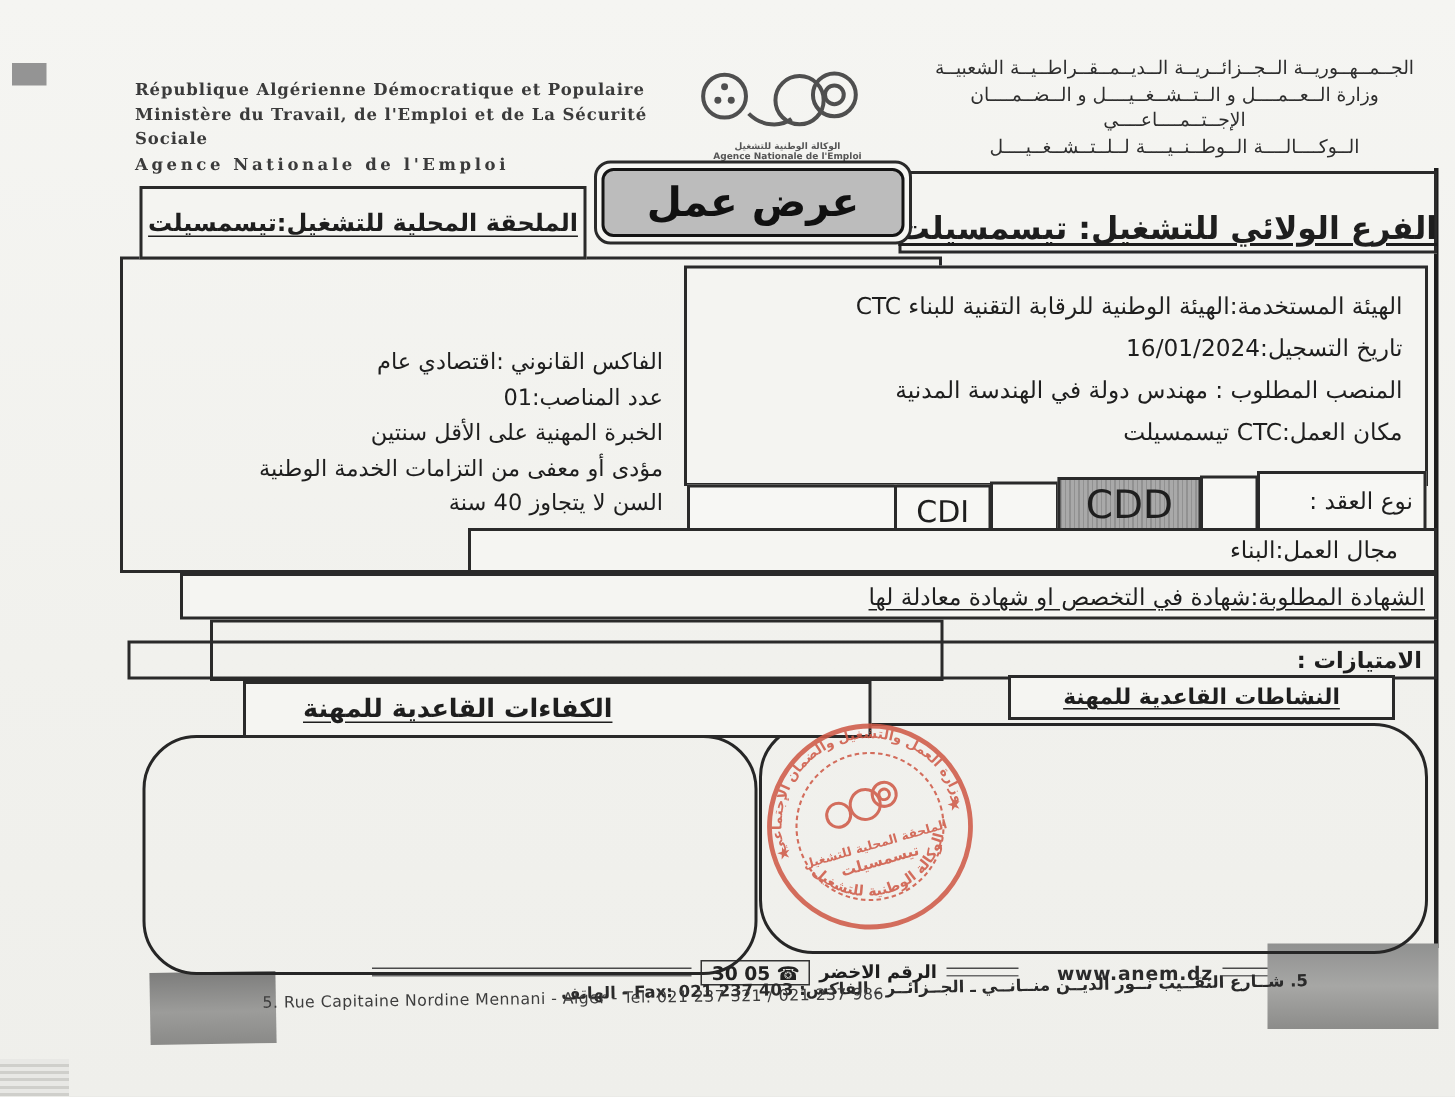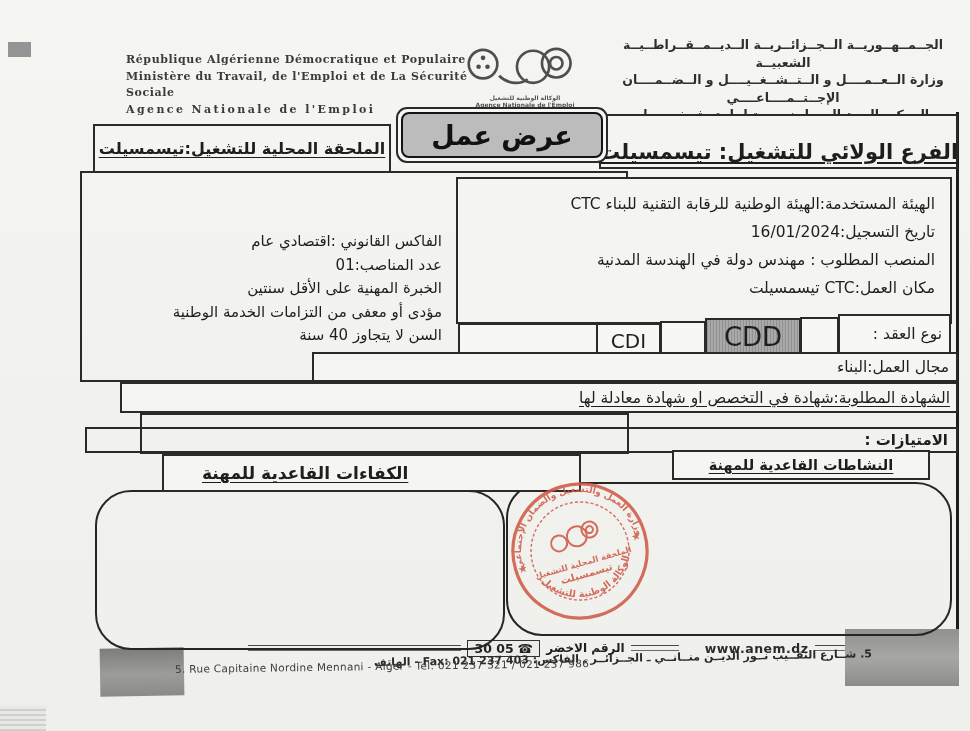--- a/index.html
+++ b/index.html
@@ -6,23 +6,23 @@
   body{font-family:"DejaVu Sans",sans-serif;background:#e9e9e6;}
   .page{position:relative;width:970px;height:731px;margin:0 auto;overflow:hidden;
         background:linear-gradient(#f5f5f2,#f1f1ed 60%,#efefeb);color:#1e1e1e;}
   .abs{position:absolute;}
   .box{border:2px solid #2a2a2a;box-sizing:border-box;}
   .rtl{direction:rtl;unicode-bidi:plaintext;}
   .nowrap{white-space:nowrap;}
   .under{text-decoration:underline;text-underline-offset:3px;}
   
   .hdr-fr{left:90px;top:52px;width:380px;font-family:"DejaVu Serif",serif;font-weight:bold;
-          font-size:11px;line-height:16.5px;color:#3b3b3b;letter-spacing:0.6px;z-index:2;margin-left:36px;}
+          font-size:11px;line-height:16.5px;color:#3b3b3b;letter-spacing:0.6px;z-index:2;}
   .hdr-fr .l3{letter-spacing:2.4px;}
-  .hdr-ar{right:8px;top:36px;width:358px;text-align:center;font-weight:bold;font-size:12.5px;
+  .hdr-ar{right:8px;top:36px;width:358px;text-align:center;font-weight:normal;font-size:12.5px;
           line-height:17.5px;color:#2e2e2e;z-index:2;}
   .logo{left:452px;top:40px;width:146px;text-align:center;z-index:2;}
   .logo-cap{font-size:6px;line-height:7px;color:#555;font-weight:bold;}
   
   .banner-outer{left:396px;top:107px;width:208px;height:52px;border:2px solid #2a2a2a;
                 border-radius:11px;background:#f6f6f3;z-index:6;}
   .banner{position:absolute;inset:3px;background:#bcbcbc;border:2px solid #141414;border-radius:8px;
           display:flex;align-items:center;justify-content:center;font-size:27px;font-weight:bold;color:#111;}
   
   .office-r{left:599px;top:114px;width:359px;height:55px;display:flex;align-items:flex-end;
@@ -39,21 +39,21 @@
   .c-empty1{left:458px;top:323px;width:140px;height:33px;}
   .c-cdi{left:596px;top:323px;width:65px;height:36px;font-size:20px;}
   .c-empty2{left:660px;top:321px;width:46px;height:35px;}
   .c-cdd{left:705px;top:318px;width:96px;height:37px;font-size:26px;
          background:#a9a9a9;background-image:repeating-linear-gradient(90deg,rgba(0,0,0,.14) 0 1px,transparent 1px 3px);}
   .c-empty3{left:800px;top:317px;width:39px;height:37px;}
   .c-label{left:838px;top:314px;width:113px;height:40px;justify-content:flex-start;
            padding-right:7px;font-size:15.5px;}
   
   .row-domain{left:312px;top:352px;width:646px;height:30px;background:#f5f5f2;z-index:4;
-              display:flex;align-items:center;padding-right:7px;font-size:15.5px;}
+              display:flex;align-items:center;padding-right:24px;font-size:15.5px;}
   .row-cert{left:120px;top:382px;width:838px;height:31px;background:#f5f5f2;z-index:4;
             display:flex;align-items:center;padding-right:6px;font-size:15.5px;}
   .substrip{left:140px;top:413px;width:489px;height:41px;z-index:2;}
   .row-benefits{left:85px;top:427px;width:873px;height:26px;z-index:3;display:flex;align-items:center;
                 padding-right:8px;font-size:15px;font-weight:bold;}
   .hdr-activities{left:672px;top:450px;width:258px;height:30px;background:#f5f5f2;z-index:4;
                   display:flex;align-items:center;justify-content:center;font-size:14.5px;font-weight:bold;text-align:center;}
   .hdr-skills{left:162px;top:454px;width:419px;height:38px;background:#f5f5f2;z-index:4;
               display:flex;align-items:center;justify-content:flex-end;padding-left:38px;
               font-size:17px;font-weight:bold;}

